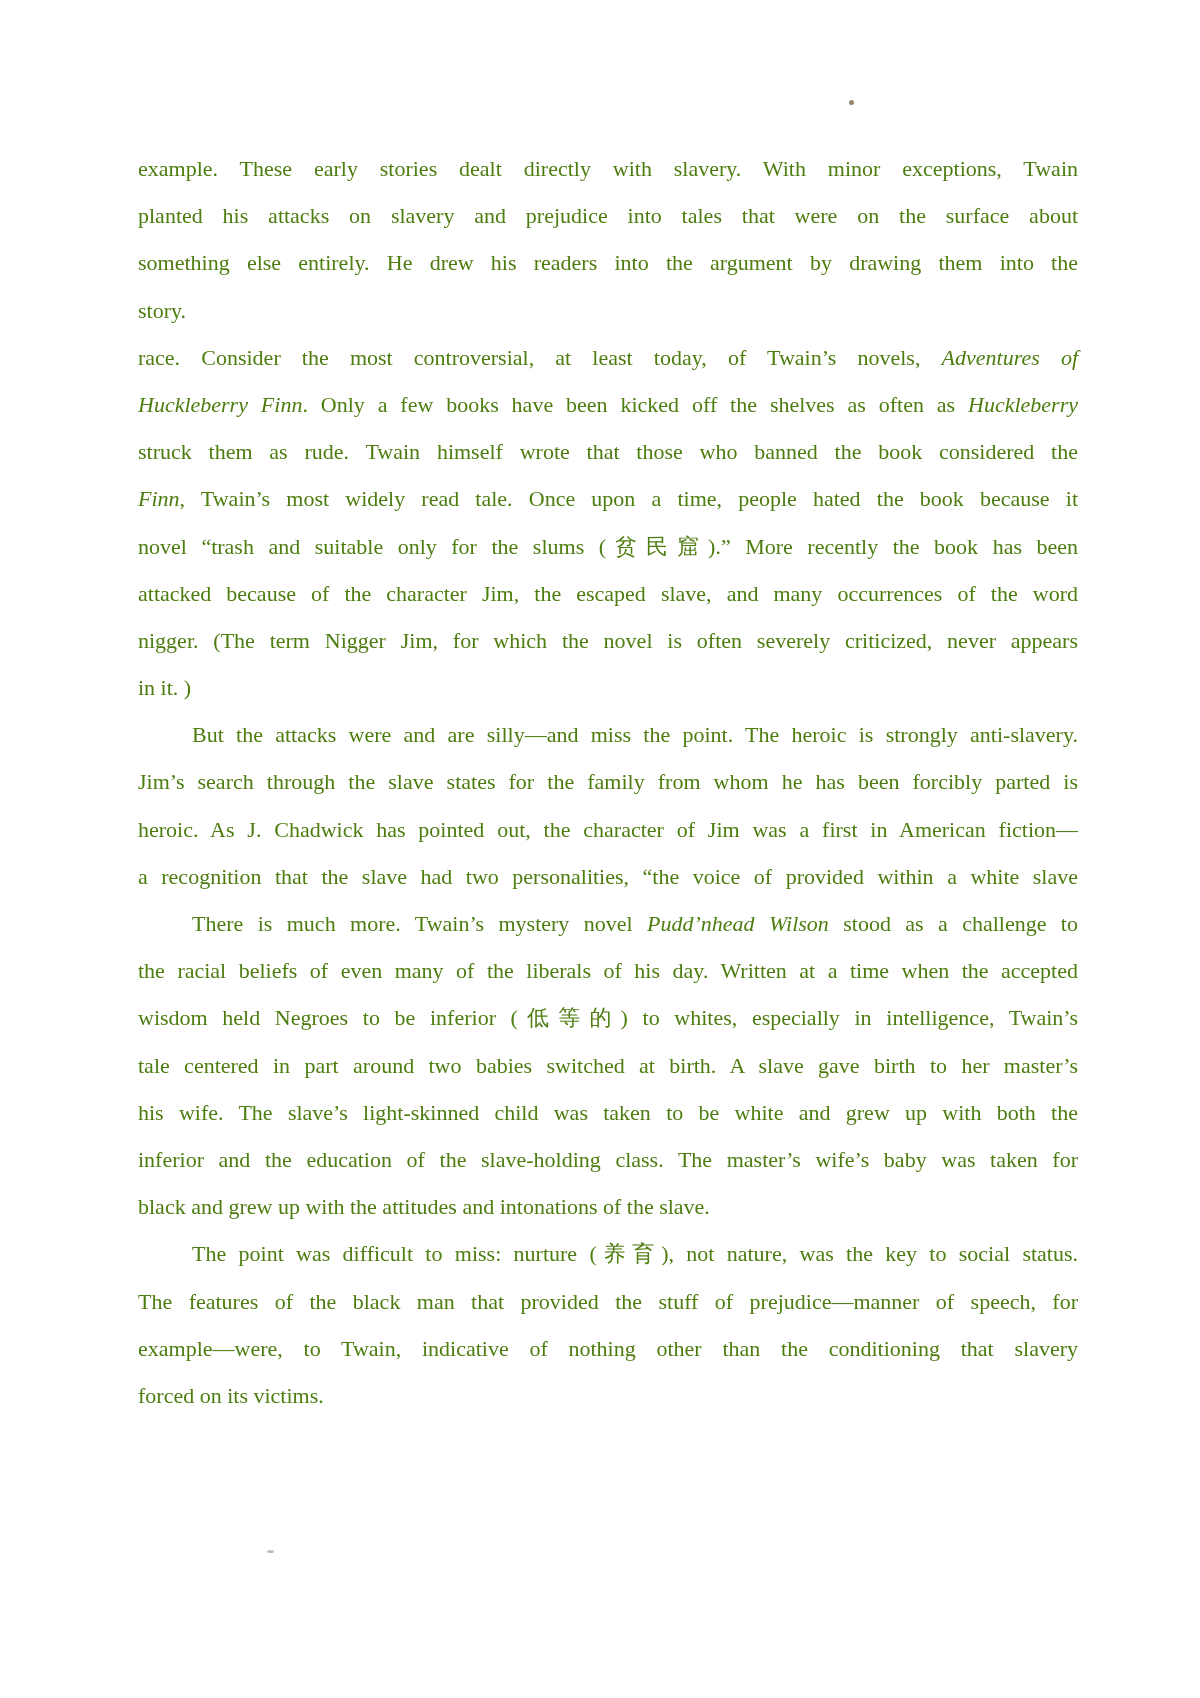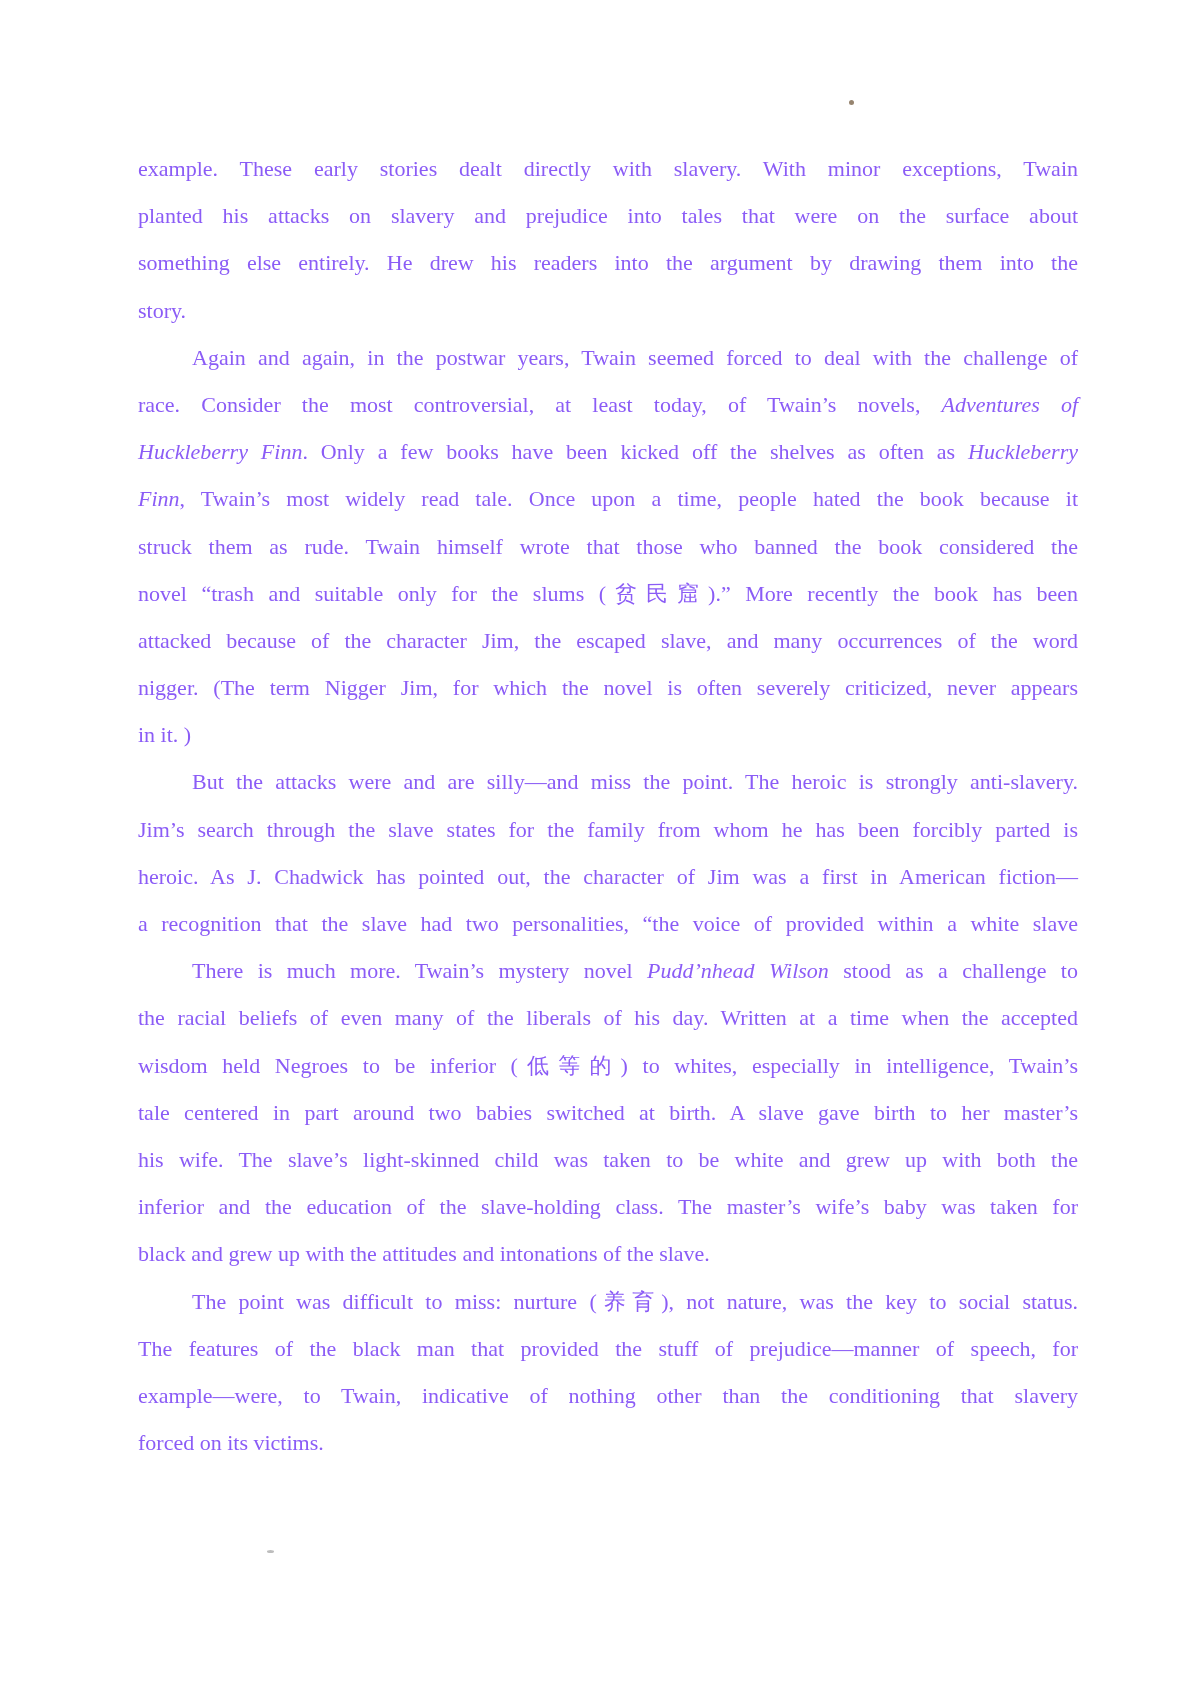--- a/index.html
+++ b/index.html
@@ -48,30 +48,29 @@
   }
   .artifact {
     position: absolute;
     border-radius: 50%;
   }
 </style>
 </head>
 <body>
 
 <div class="page">
-  <div class="textblock" id="passage" style="color: #8b5cf6;">
+  <div class="textblock" id="passage" style="color: #4d7c0f;">
       <div class="line"><span>example. These early stories dealt directly with slavery. With minor exceptions, Twain</span></div>
       <div class="line"><span>planted his attacks on slavery and prejudice into tales that were on the surface about</span></div>
       <div class="line"><span>something else entirely. He drew his readers into the argument by drawing them into the</span></div>
       <div class="line last"><span>story.</span></div>
-      <div class="line indent"><span>Again and again, in the postwar years, Twain seemed forced to deal with the challenge of</span></div>
       <div class="line"><span>race. Consider the most controversial, at least today, of Twain’s novels, </span><span class="it">Adventures of</span></div>
       <div class="line"><span class="it">Huckleberry Finn</span><span>. Only a few books have been kicked off the shelves as often as </span><span class="it">Huckleberry</span></div>
+      <div class="line"><span>struck them as rude. Twain himself wrote that those who banned the book considered the</span></div>
       <div class="line"><span class="it">Finn</span><span>, Twain’s most widely read tale. Once upon a time, people hated the book because it</span></div>
-      <div class="line"><span>struck them as rude. Twain himself wrote that those who banned the book considered the</span></div>
       <div class="line"><span>novel “trash and suitable only for the slums (贫民窟).” More recently the book has been</span></div>
       <div class="line"><span>attacked because of the character Jim, the escaped slave, and many occurrences of the word</span></div>
       <div class="line"><span>nigger. (The term Nigger Jim, for which the novel is often severely criticized, never appears</span></div>
       <div class="line last"><span>in it. )</span></div>
       <div class="line indent"><span>But the attacks were and are silly—and miss the point. The heroic is strongly anti-slavery.</span></div>
       <div class="line"><span>Jim’s search through the slave states for the family from whom he has been forcibly parted is</span></div>
       <div class="line"><span>heroic. As J. Chadwick has pointed out, the character of Jim was a first in American fiction—</span></div>
       <div class="line"><span>a recognition that the slave had two personalities, “the voice of provided within a white slave</span></div>
       <div class="line indent"><span>There is much more. Twain’s mystery novel </span><span class="it">Pudd’nhead Wilson</span><span> stood as a challenge to</span></div>
       <div class="line"><span>the racial beliefs of even many of the liberals of his day. Written at a time when the accepted</span></div>

